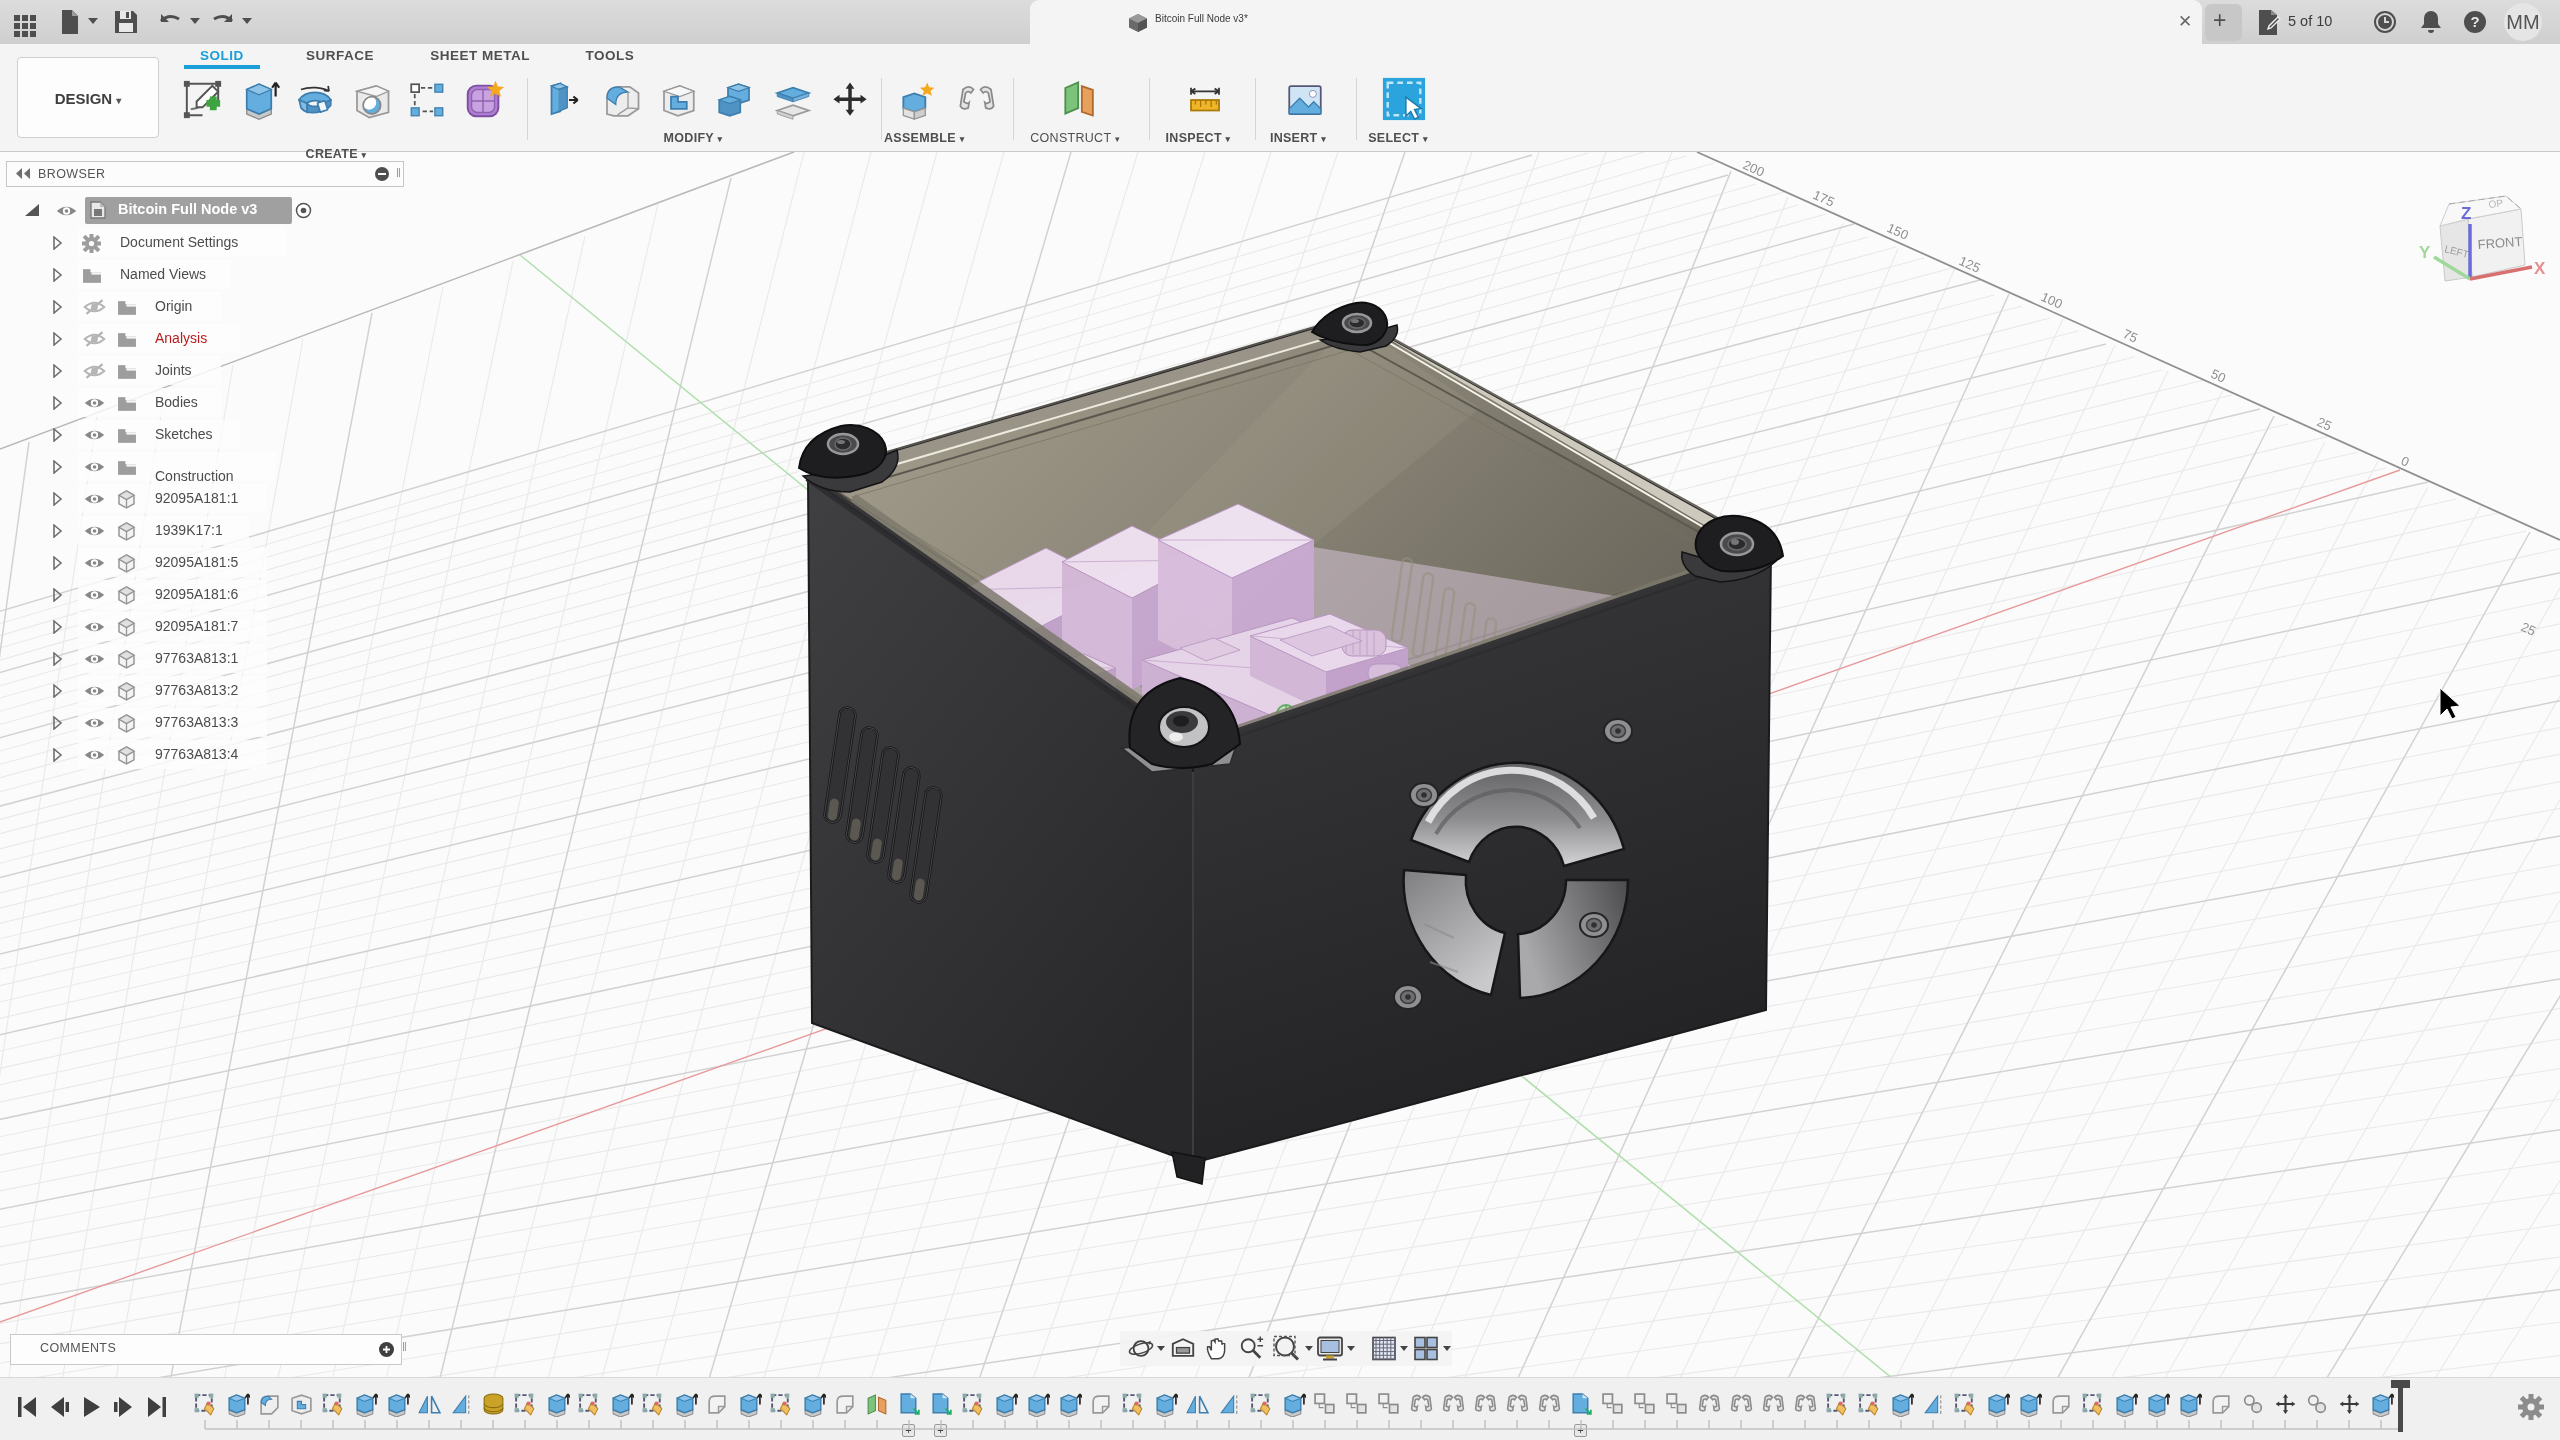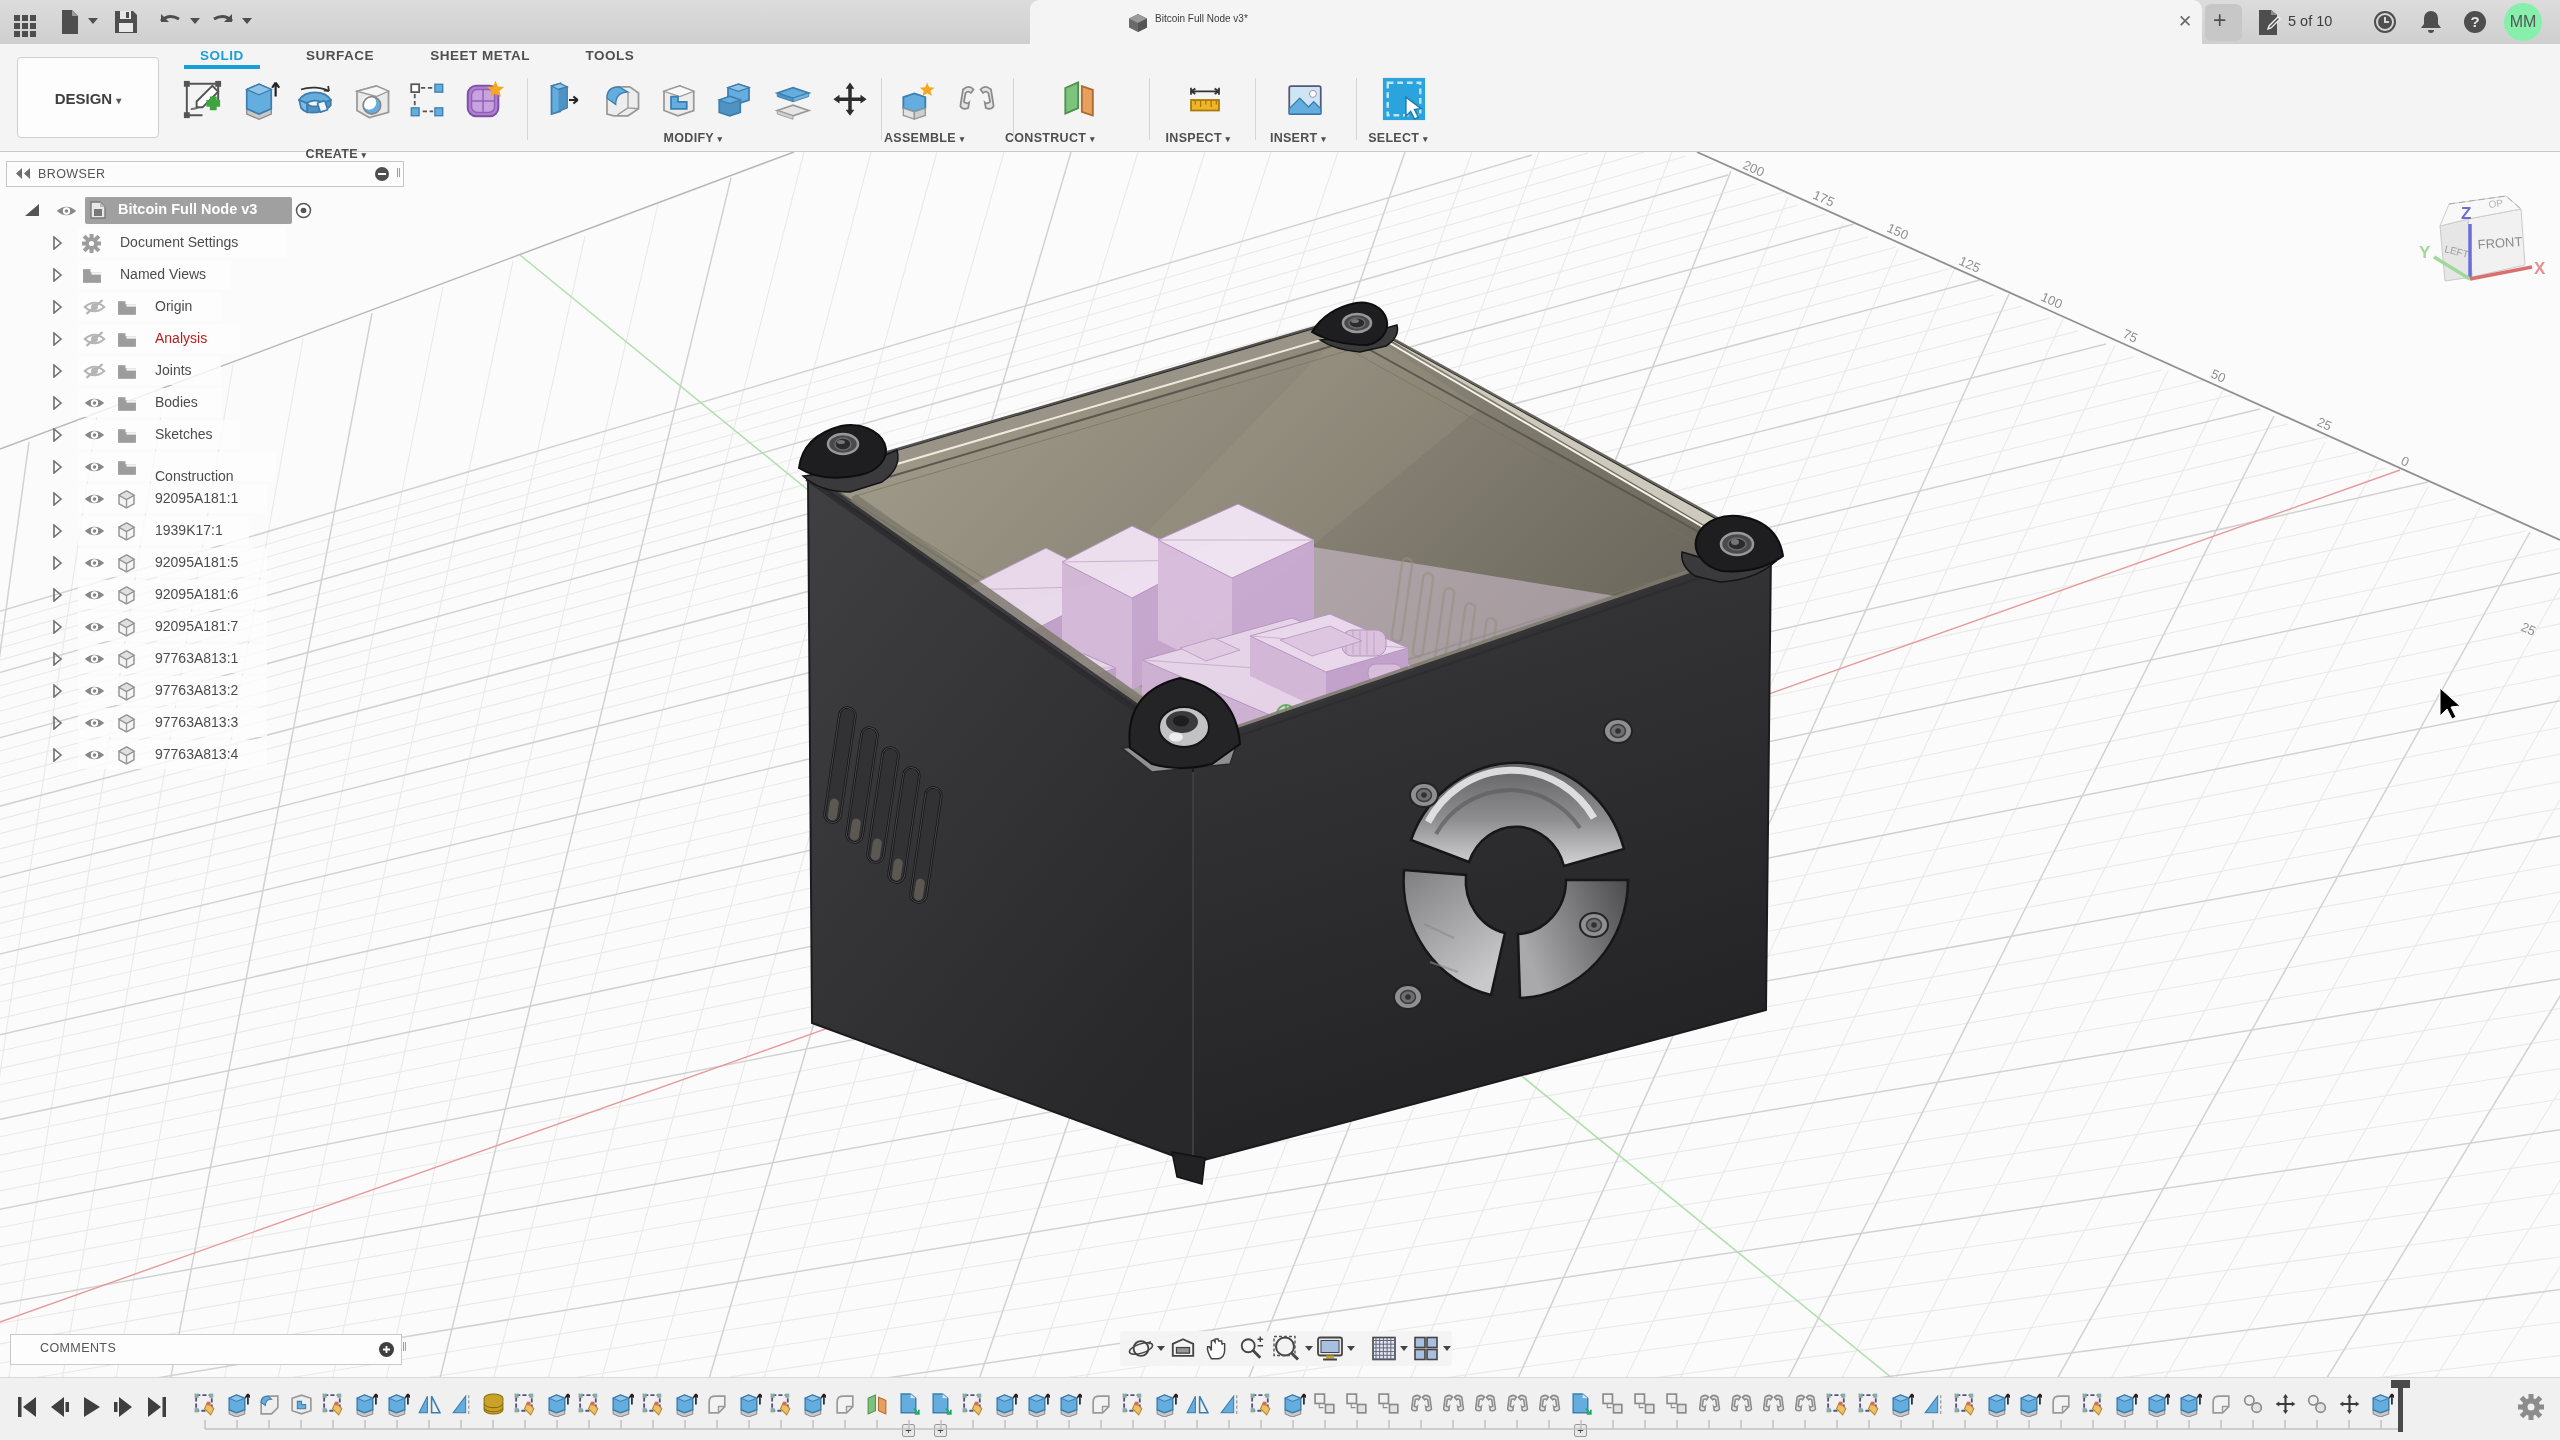--- a/index.html
+++ b/index.html
@@ -384,21 +384,21 @@
     <path d="M13,8 V13 H17" stroke="#d6d6d6" stroke-width="2" fill="none"></path>
   </svg>
 <svg style="position:absolute;left:2418px;top:9px" width="26" height="26" viewBox="0 0 26 26">
     <path d="M13,2 a7,7 0 0 1 7,7 v6 l3,4 H3 l3,-4 V9 a7,7 0 0 1 7,-7 Z" fill="#4e4e4e"></path>
     <path d="M10,21 a3,3 0 0 0 6,0" fill="#4e4e4e"></path>
   </svg>
 <svg style="position:absolute;left:2462px;top:9px" width="26" height="26" viewBox="0 0 26 26">
     <circle cx="13" cy="13" r="11" fill="#4e4e4e"></circle>
     <text x="13" y="18" text-anchor="middle" font-size="15" font-weight="bold" fill="#e8e8e8" font-family="Liberation Sans, sans-serif">?</text>
   </svg>
-<div style="position:absolute;left:2504px;top:3px;width:38px;height:38px;background:#86efac;border-radius:50%;text-align:center;line-height:38px;font-size:16px;color:#555">MM</div>
+<div style="position:absolute;left:2504px;top:3px;width:38px;height:38px;background:#e5e5e5;border-radius:50%;text-align:center;line-height:38px;font-size:20px;color:#555">MM</div>
 <div style="position:absolute;left:0;top:44px;width:2560px;height:108px;background:#f4f4f4;border-bottom:1px solid #c9c9c9"></div>
 <div style="position:absolute;left:184px;top:48px;width:76px;text-align:center;font-size:13.5px;font-weight:bold;color:#1a9ed9;letter-spacing:0.5px">SOLID</div>
 <div style="position:absolute;left:184px;top:65px;width:76px;height:4px;background:#1a9ed9"></div>
 <div style="position:absolute;left:295px;top:48px;width:90px;text-align:center;font-size:13.5px;font-weight:bold;color:#4f4f4f;letter-spacing:0.5px">SURFACE</div>
 <div style="position:absolute;left:420px;top:48px;width:120px;text-align:center;font-size:13.5px;font-weight:bold;color:#4f4f4f;letter-spacing:0.5px">SHEET METAL</div>
 <div style="position:absolute;left:570px;top:48px;width:80px;text-align:center;font-size:13.5px;font-weight:bold;color:#4f4f4f;letter-spacing:0.5px">TOOLS</div>
 <div style="position:absolute;left:17px;top:57px;width:142px;height:81px;background:#fdfdfd;border:1px solid #cfcfcf;border-radius:4px;text-align:center;line-height:81px;font-size:15px;color:#3f3f3f;font-weight:bold">DESIGN <span style="font-size:10px;color:#555">▾</span></div>
 <svg style="position:absolute;left:179px;top:76px" width="47" height="47" viewBox="0 0 48 48">
     <g stroke="#555" stroke-width="2" fill="none">
       <path d="M8,8 L40,8 M8,8 L8,40 M40,8 L40,26 M8,40 L24,40"></path>
@@ -505,21 +505,21 @@
     <circle cx="33" cy="17" r="4" fill="#fff" stroke="#88a"></circle>
   </svg>
 <svg style="position:absolute;left:1381px;top:76px" width="46" height="46" viewBox="0 0 48 48">
     <rect x="2" y="2" width="44" height="44" fill="#2ba3dc"></rect>
     <rect x="7" y="7" width="34" height="34" fill="none" stroke="#bfe7f7" stroke-width="2.5" stroke-dasharray="6,4"></rect>
     <path d="M26,22 L26,42 L31,37 L35,45 L39,43 L35,35 L42,34 Z" fill="#fff" stroke="#1b7baa" stroke-width="1.5"></path>
   </svg>
 <div style="position:absolute;left:266px;top:147px;width:140px;text-align:center;font-size:12.5px;color:#4f4f4f;font-weight:bold;letter-spacing:0.3px">CREATE <span style="font-size:9px">▾</span></div>
 <div style="position:absolute;left:623px;top:131px;width:140px;text-align:center;font-size:12.5px;color:#4f4f4f;font-weight:bold;letter-spacing:0.3px">MODIFY <span style="font-size:9px">▾</span></div>
 <div style="position:absolute;left:884px;top:131px;width:140px;font-size:12.5px;color:#4f4f4f;font-weight:bold;letter-spacing:0.3px">ASSEMBLE <span style="font-size:9px">▾</span></div>
-<div style="position:absolute;left:1005px;top:131px;width:140px;text-align:left;font-size:12.5px;color:#4f4f4f;font-weight:bold;letter-spacing:0.3px">CONSTRUCT <span style="font-size:9px">▾</span></div>
+<div style="position:absolute;left:1005px;top:131px;width:140px;text-align:center;font-size:12.5px;color:#4f4f4f;font-weight:normal;letter-spacing:0.3px">CONSTRUCT <span style="font-size:9px">▾</span></div>
 <div style="position:absolute;left:1128px;top:131px;width:140px;text-align:center;font-size:12.5px;color:#4f4f4f;font-weight:bold;letter-spacing:0.3px">INSPECT <span style="font-size:9px">▾</span></div>
 <div style="position:absolute;left:1228px;top:131px;width:140px;text-align:center;font-size:12.5px;color:#4f4f4f;font-weight:bold;letter-spacing:0.3px">INSERT <span style="font-size:9px">▾</span></div>
 <div style="position:absolute;left:1328px;top:131px;width:140px;text-align:center;font-size:12.5px;color:#4f4f4f;font-weight:bold;letter-spacing:0.3px">SELECT <span style="font-size:9px">▾</span></div>
 <div style="position:absolute;left:527px;top:78px;width:1px;height:62px;background:#d5d5d5"></div>
 <div style="position:absolute;left:881px;top:78px;width:1px;height:62px;background:#d5d5d5"></div>
 <div style="position:absolute;left:1013px;top:78px;width:1px;height:62px;background:#d5d5d5"></div>
 <div style="position:absolute;left:1149px;top:78px;width:1px;height:62px;background:#d5d5d5"></div>
 <div style="position:absolute;left:1255px;top:78px;width:1px;height:62px;background:#d5d5d5"></div>
 <div style="position:absolute;left:1356px;top:78px;width:1px;height:62px;background:#d5d5d5"></div>
 <div style="position:absolute;left:6px;top:161px;width:398px;height:26px;background:#fcfcfc;border:1px solid #c6c6c6"></div>

